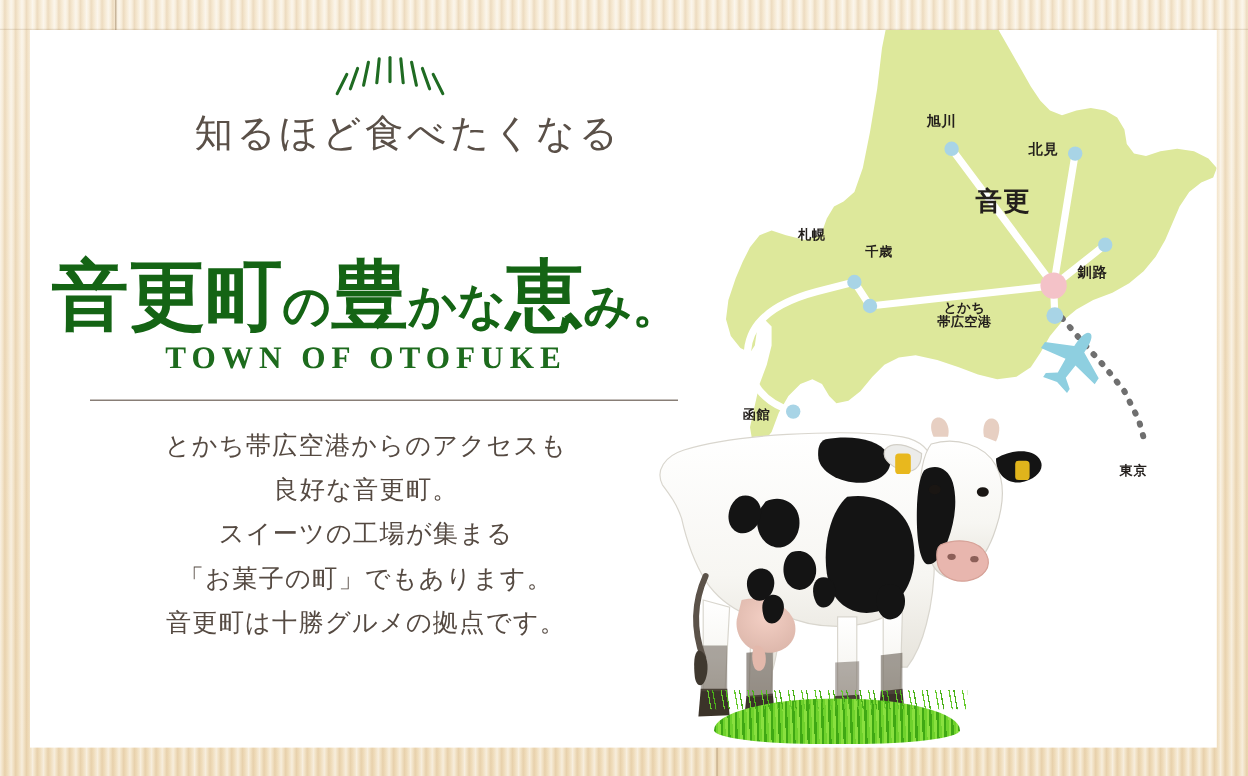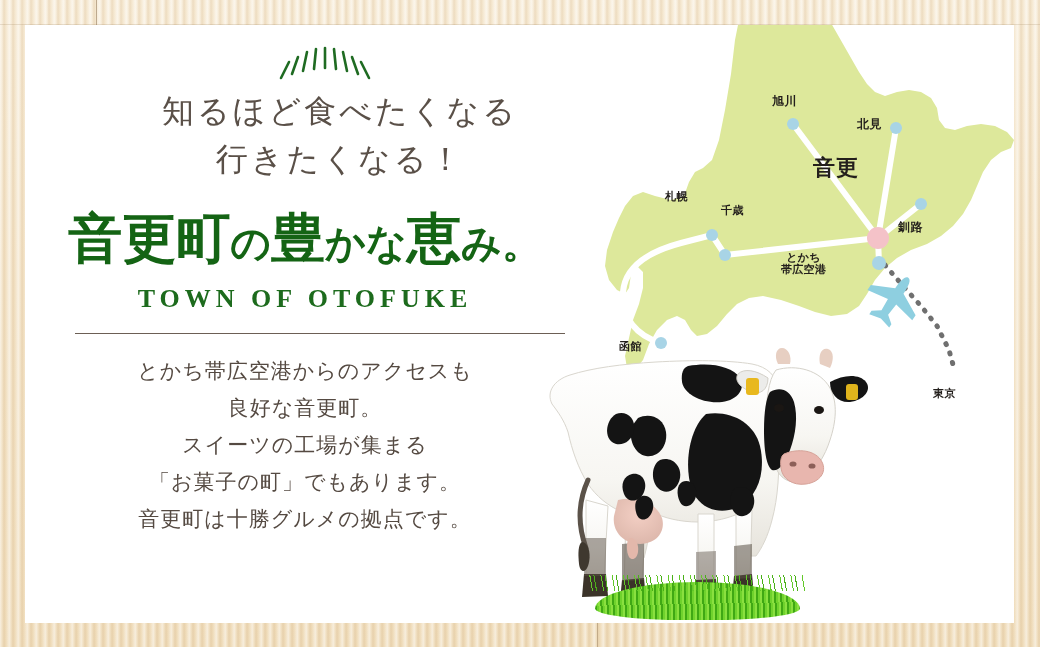--- a/index.html
+++ b/index.html
@@ -56,21 +56,21 @@
     letter-spacing:3px; font-weight:400;margin-left:35px;
   }
 
   #headline{
     position:absolute; left:0; top:178px; width:560px;
     text-align:center; color:#146414;
     font-family:"DejaVu Serif", serif;
     font-weight:700; white-space:nowrap;
     letter-spacing:0px;
   }
-  #headline .big{ font-size:54px; }
+  #headline .big{ font-size:64px; }
   #headline .sml{ font-size:40px; }
 
   #eyebrow-en{
     position:absolute; left:0; top:259px; width:560px;
     text-align:center; color:#1d6b1d;
     font-family:"Liberation Serif", serif;
     font-size:26px; font-weight:700; letter-spacing:5px;
   }
 
   #divider{
@@ -140,21 +140,20 @@
         <line x1="55" y1="25" x2="55" y2="5"></line>
         <line x1="66" y1="26" x2="64" y2="6"></line>
         <line x1="77" y1="28" x2="73" y2="9"></line>
         <line x1="88" y1="31" x2="82" y2="14"></line>
         <line x1="99" y1="35" x2="91" y2="19"></line>
       </g>
     </svg>
 
     <div id="subtitle">
       <div>知るほど食べたくなる</div>
-      <div>行きたくなる！</div>
     </div>
 
     <div id="headline"><span class="big">音更町</span><span class="sml">の</span><span class="big">豊</span><span class="sml">かな</span><span class="big">恵</span><span class="sml">み。</span></div>
 
     <div id="eyebrow-en">TOWN OF OTOFUKE</div>
 
     <div id="divider"></div>
 
     <div id="body-copy">
         <div>とかち帯広空港からのアクセスも</div>

